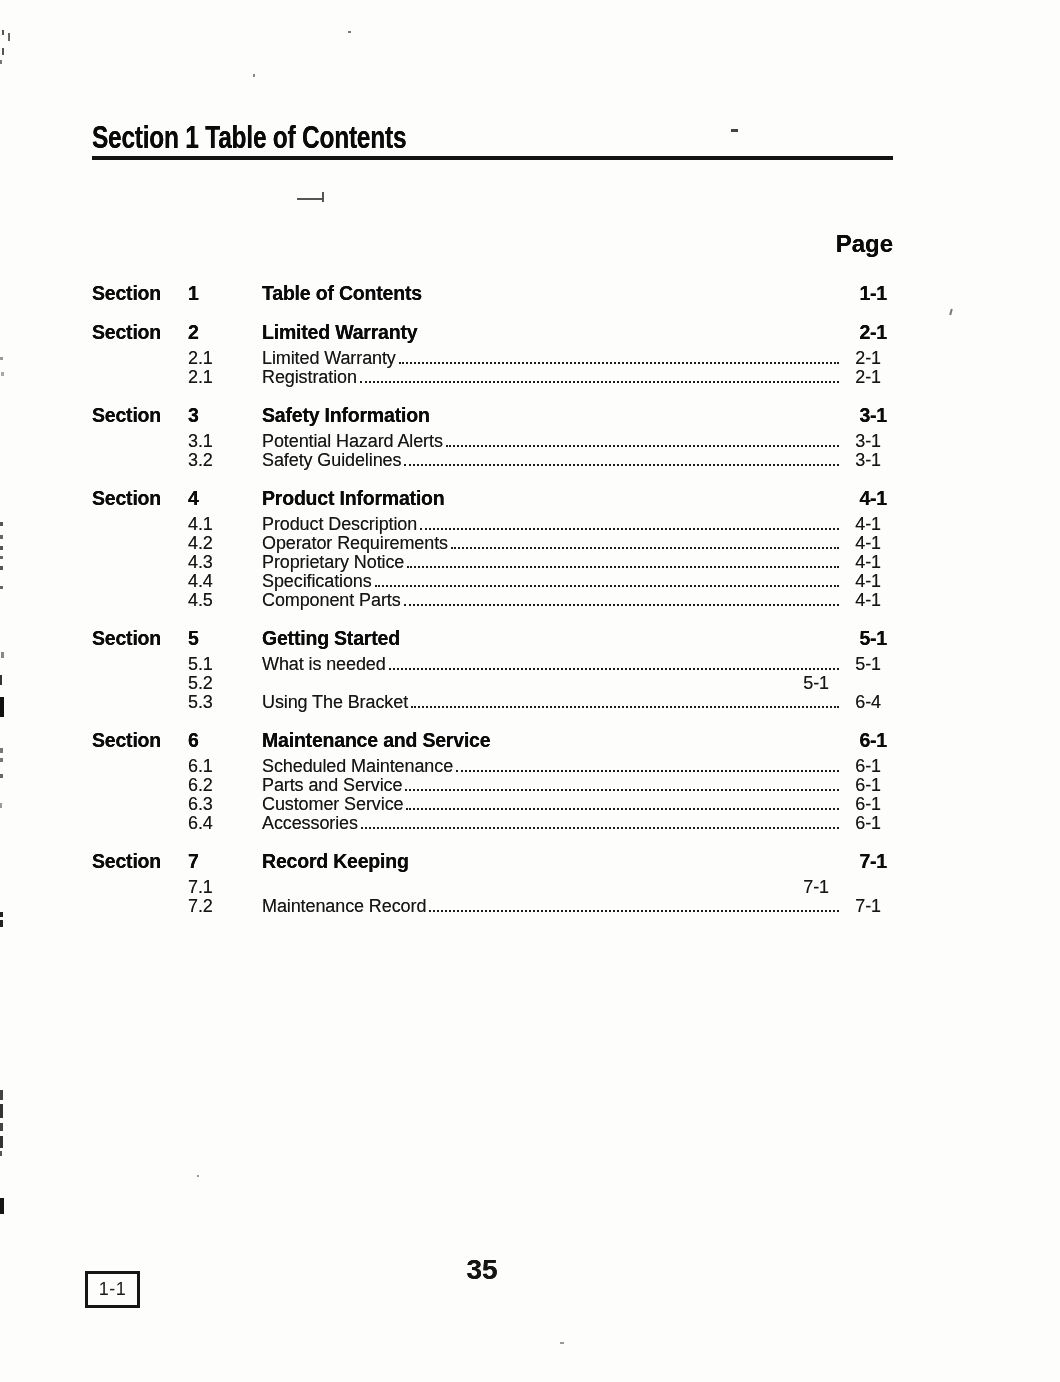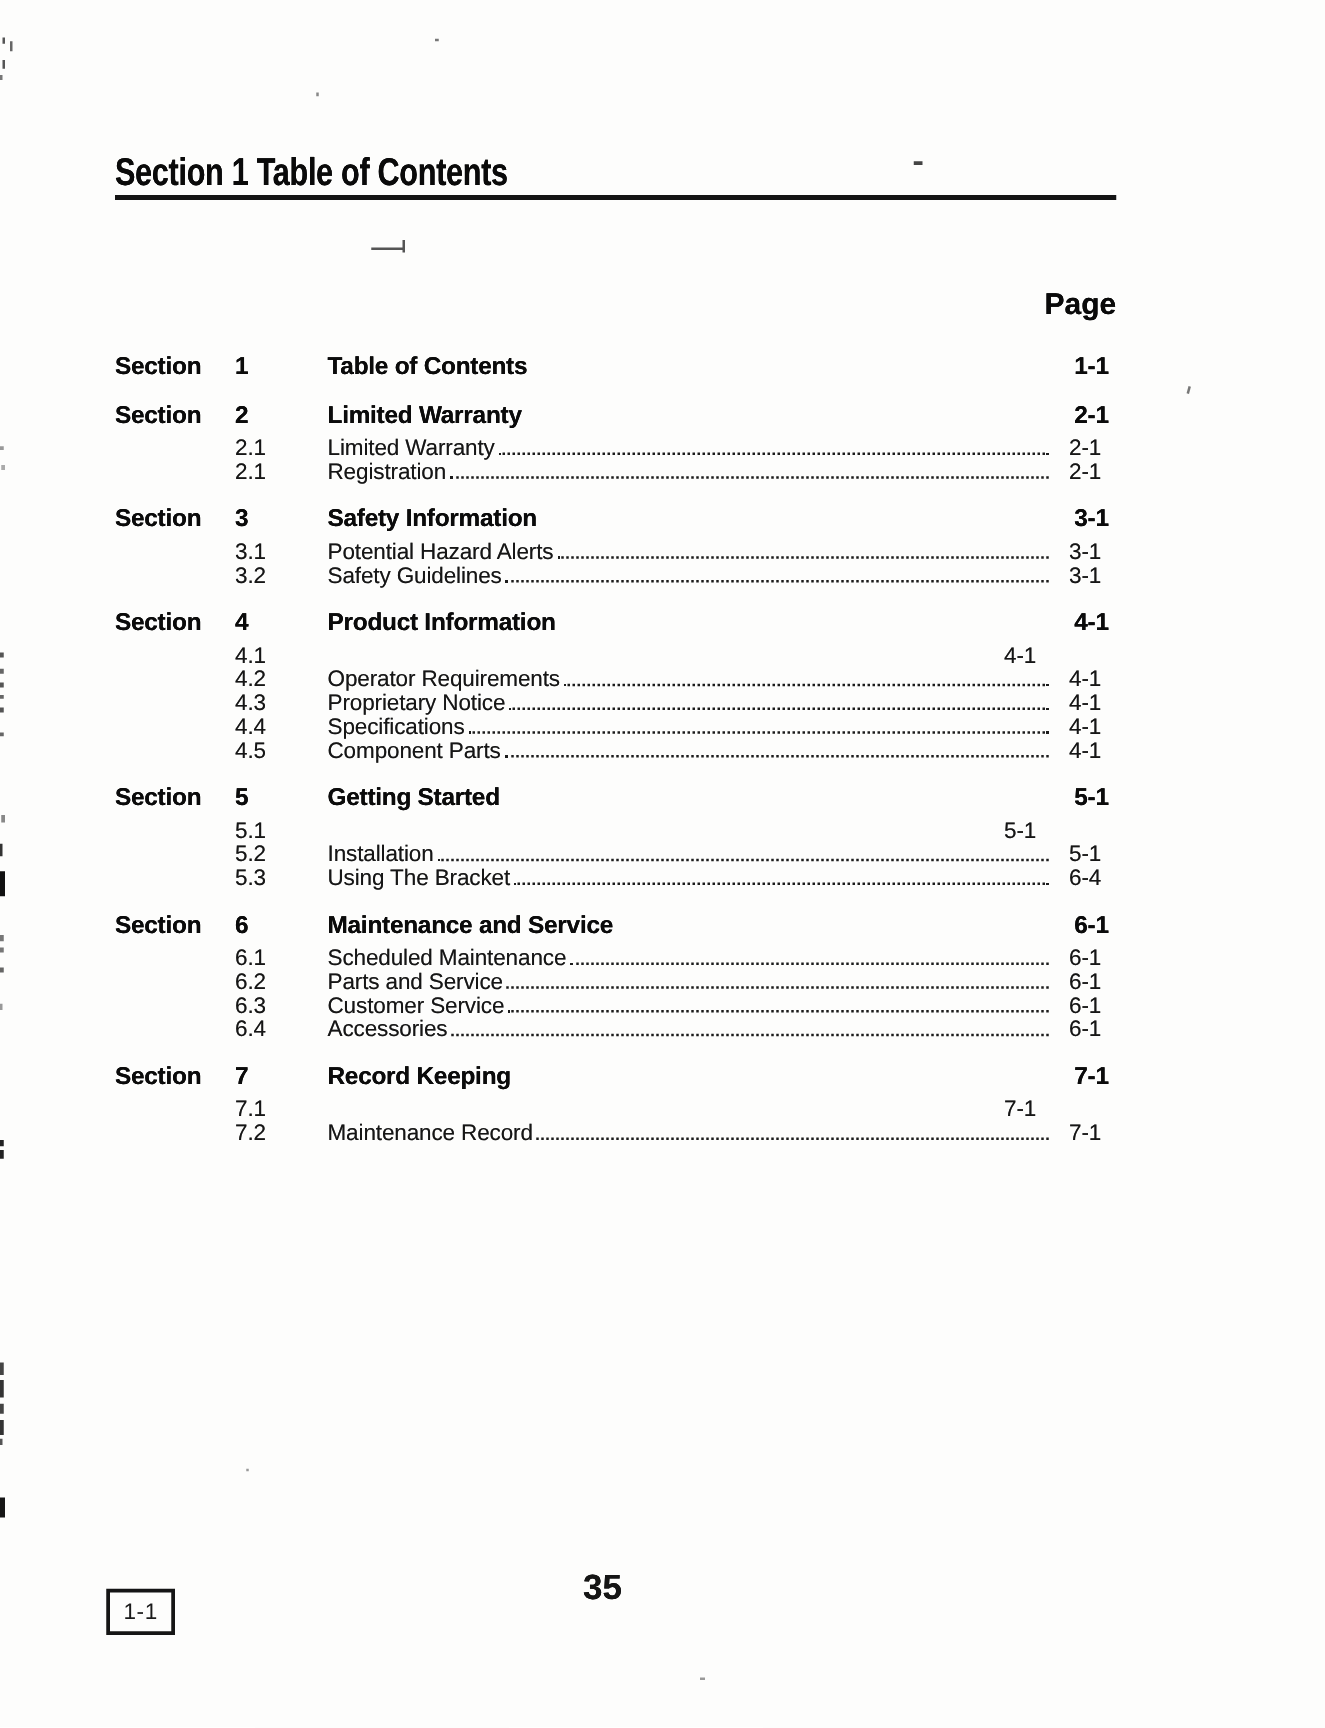--- a/index.html
+++ b/index.html
@@ -134,20 +134,24 @@
     <div class="sec-row">
       <span class="sec-label">Section</span>
       <span class="sec-num">4</span>
       <span class="sec-title">Product Information</span>
       <span class="sec-pg">4-1</span>
     </div>
     <div class="items">
   <div class="item-row">
     <span></span>
     <span class="it-num">4.1</span>
+    <span class="title-wrap">
+      <span class="it-title">Product Description</span>
+      <span class="leader"></span>
+    </span>
     <span class="it-pg">4-1</span>
   </div>
 
   <div class="item-row">
     <span></span>
     <span class="it-num">4.2</span>
     <span class="title-wrap">
       <span class="it-title">Operator Requirements</span>
       <span class="leader"></span>
     </span>
@@ -190,30 +194,30 @@
     <div class="sec-row">
       <span class="sec-label">Section</span>
       <span class="sec-num">5</span>
       <span class="sec-title">Getting Started</span>
       <span class="sec-pg">5-1</span>
     </div>
     <div class="items">
   <div class="item-row">
     <span></span>
     <span class="it-num">5.1</span>
+    <span class="title-wrap">
+      <span class="it-title">What is needed</span>
+      <span class="leader"></span>
+    </span>
     <span class="it-pg">5-1</span>
   </div>
 
   <div class="item-row">
     <span></span>
     <span class="it-num">5.2</span>
-    <span class="title-wrap">
-      <span class="it-title">Installation</span>
-      <span class="leader"></span>
-    </span>
     <span class="it-pg">5-1</span>
   </div>
 
   <div class="item-row">
     <span></span>
     <span class="it-num">5.3</span>
     <span class="title-wrap">
       <span class="it-title">Using The Bracket</span>
       <span class="leader"></span>
     </span>

